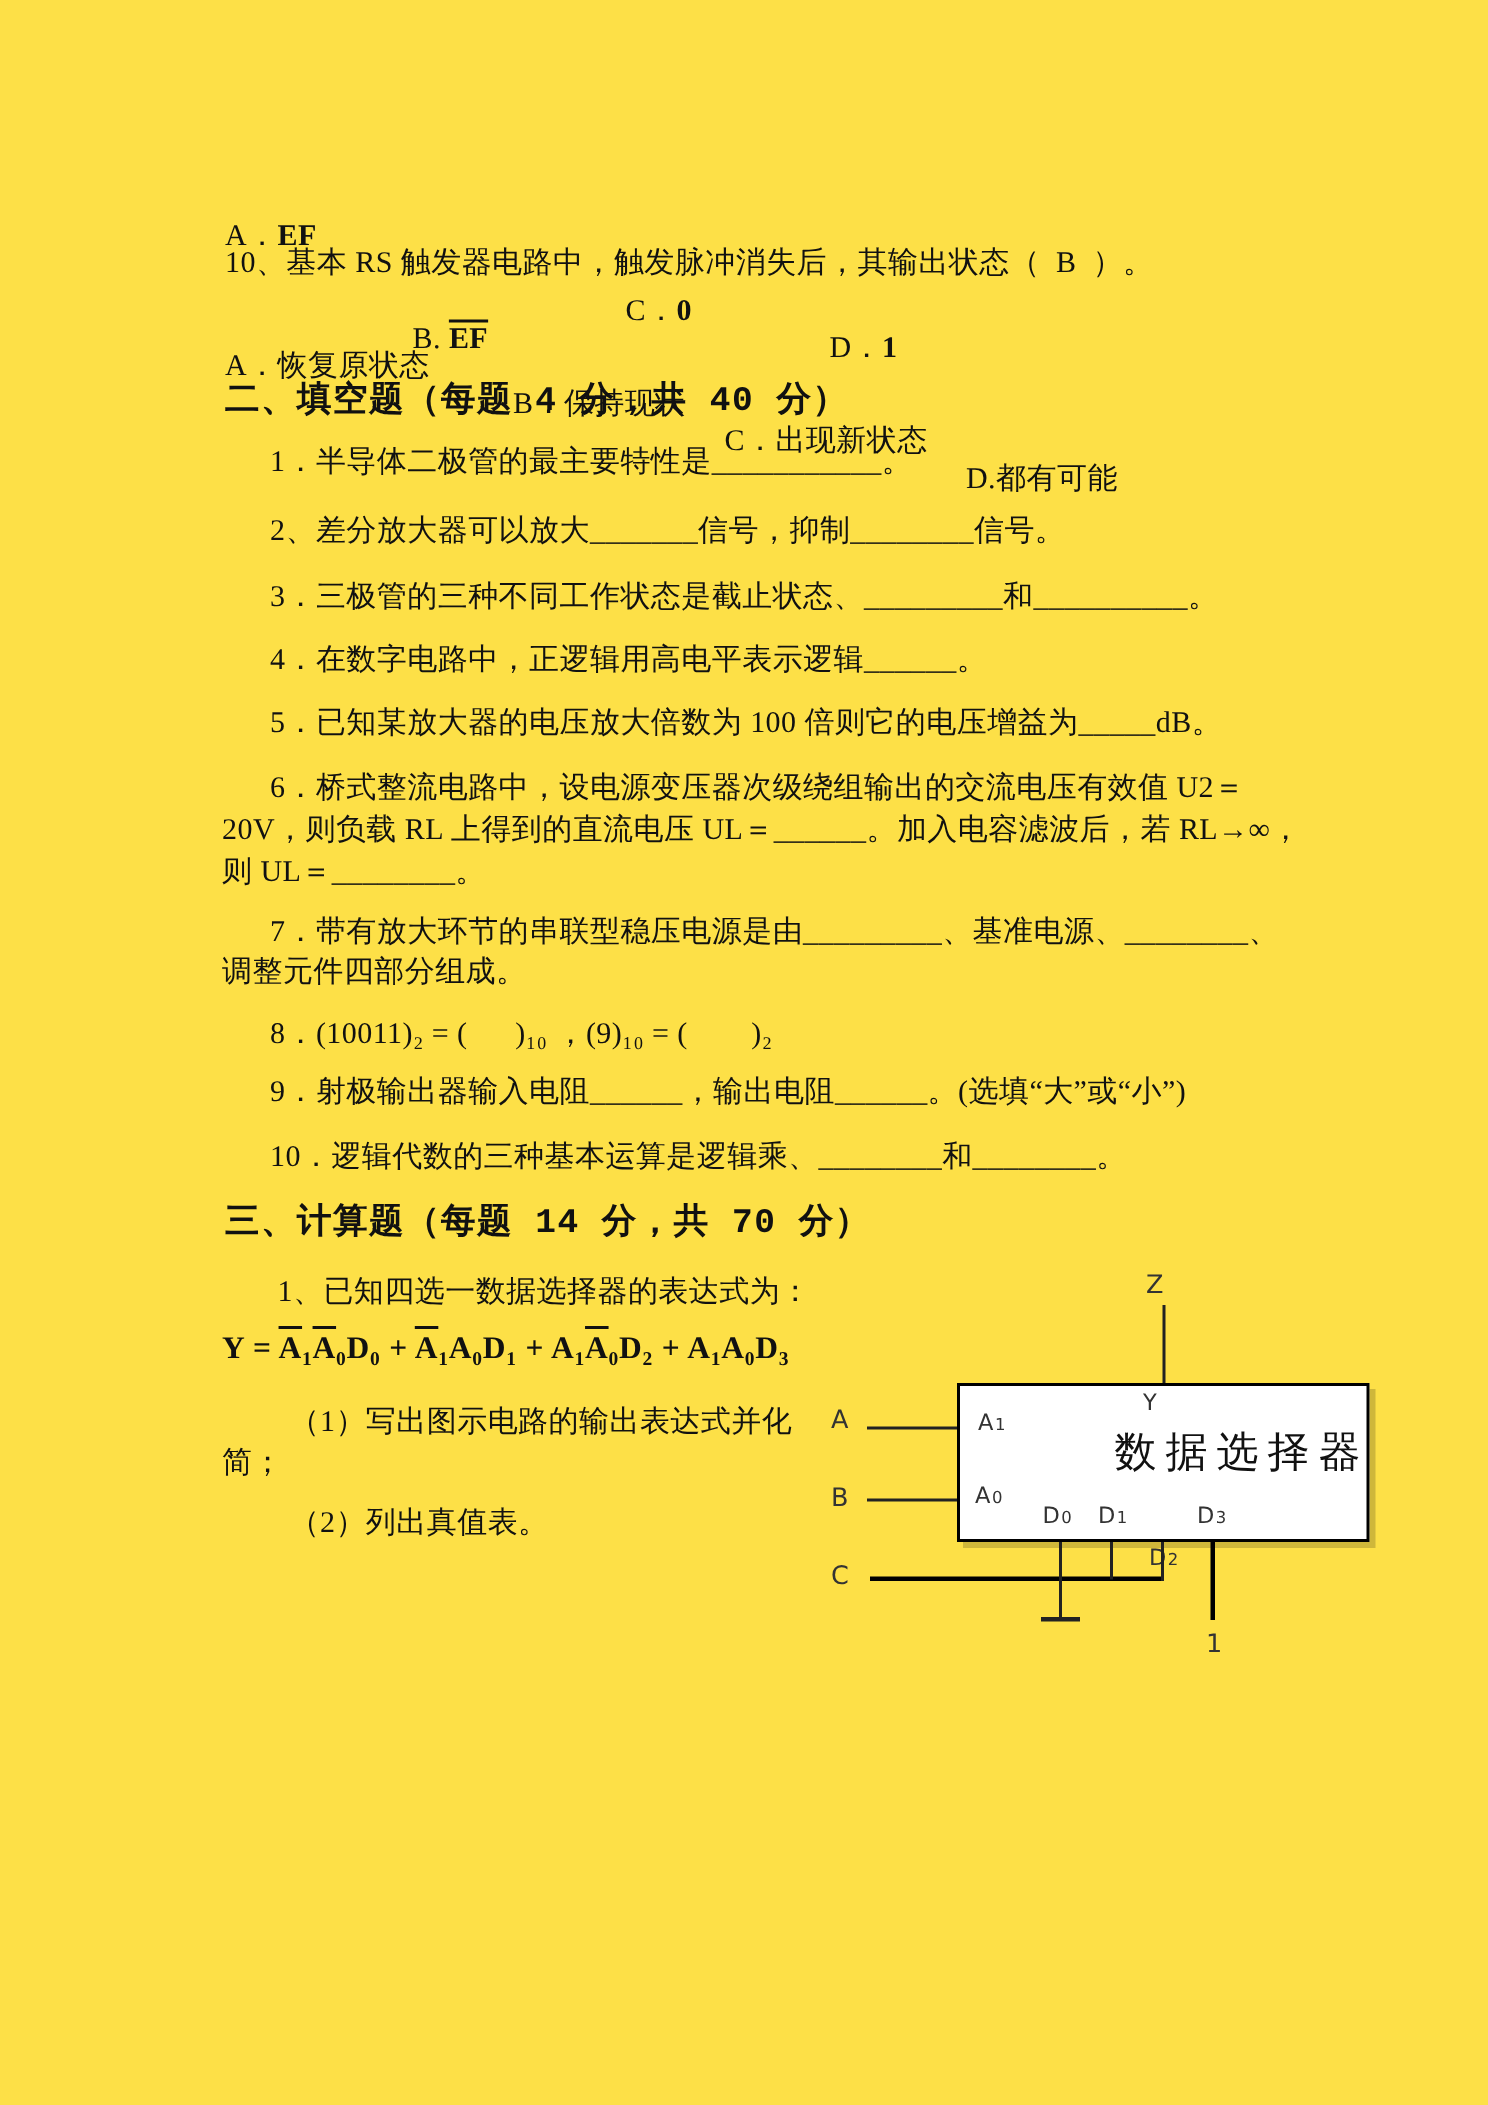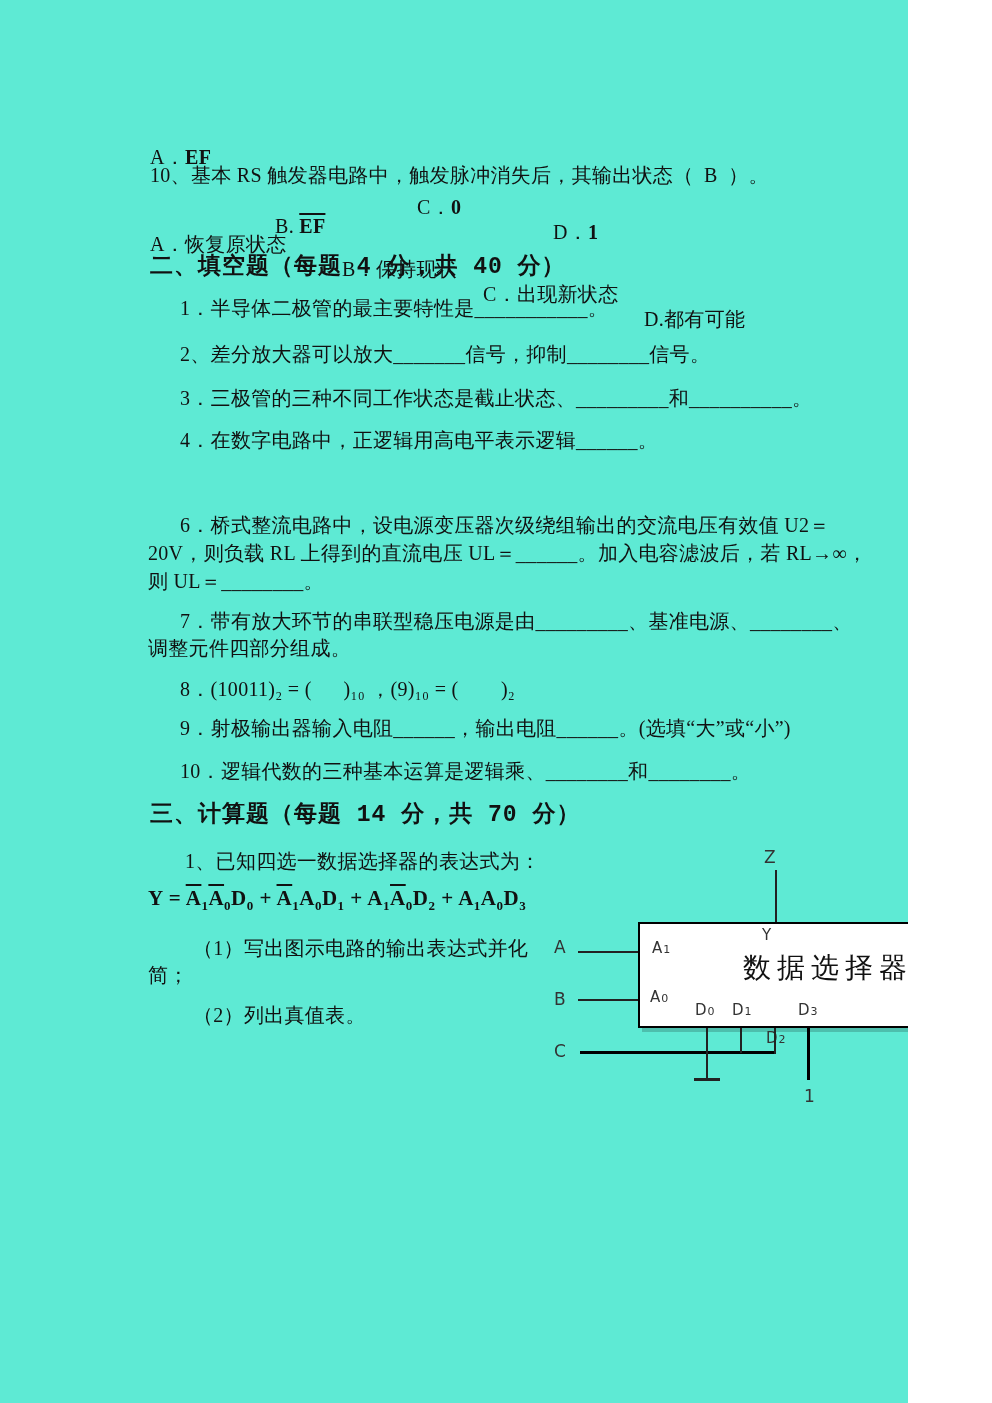--- a/index.html
+++ b/index.html
@@ -1,21 +1,21 @@
 <!DOCTYPE html>
 <html><head>
 <meta charset="utf-8">
 <style>
   * { box-sizing: border-box; }
   html,body { margin:0; padding:0; background:#ffffff; }
   .page {
     position: relative;
-    width: 908px;
+    width: 992px;
     height: 1403px;
-    background: #5eead4;
+    background: #fde047;
     font-family: "Liberation Serif", "DejaVu Serif", serif;
     color: #111;
     overflow: hidden;
   }
   .abs { position: absolute; }
   .line {
     font-size: 20px;
     line-height: 1.25;
     white-space: pre;
     letter-spacing: 0.3px;
@@ -77,20 +77,21 @@
     <span class="abs" style="left:333px;">C．出现新状态</span>
     <span class="abs" style="left:494px;">D.都有可能</span>
   </div>
 
   <div class="abs heading" style="left:150px; top:250px;">二、填空题（每题 4 分，共 40 分）</div>
 
   <div class="abs line" style="left:180px; top:296px;">1．半导体二极管的最主要特性是___________。</div>
   <div class="abs line" style="left:180px; top:342px;">2、差分放大器可以放大_______信号，抑制________信号。</div>
   <div class="abs line" style="left:180px; top:386px;">3．三极管的三种不同工作状态是截止状态、_________和__________。</div>
   <div class="abs line" style="left:180px; top:428px;">4．在数字电路中，正逻辑用高电平表示逻辑______。</div>
+  <div class="abs line" style="left:180px; top:470px;">5．已知某放大器的电压放大倍数为 100 倍则它的电压增益为_____dB。</div>
   <div class="abs line" style="left:180px; top:513px;">6．桥式整流电路中，设电源变压器次级绕组输出的交流电压有效值 U2＝</div>
   <div class="abs line" style="left:148px; top:541px;">20V，则负载 RL 上得到的直流电压 UL＝______。加入电容滤波后，若 RL→∞，</div>
   <div class="abs line" style="left:148px; top:569px;">则 UL＝________。</div>
   <div class="abs line" style="left:180px; top:609px;">7．带有放大环节的串联型稳压电源是由_________、基准电源、________、</div>
   <div class="abs line" style="left:148px; top:636px;">调整元件四部分组成。</div>
   <div class="abs line" style="left:180px; top:677px;">8．(10011)₂ = (      )₁₀ ，(9)₁₀ = (        )₂</div>
   <div class="abs line" style="left:180px; top:716px;">9．射极输出器输入电阻______，输出电阻______。(选填“大”或“小”)</div>
   <div class="abs line" style="left:180px; top:759px;">10．逻辑代数的三种基本运算是逻辑乘、________和________。</div>
 
   <div class="abs heading" style="left:150px; top:798px;">三、计算题（每题 14 分，共 70 分）</div>

